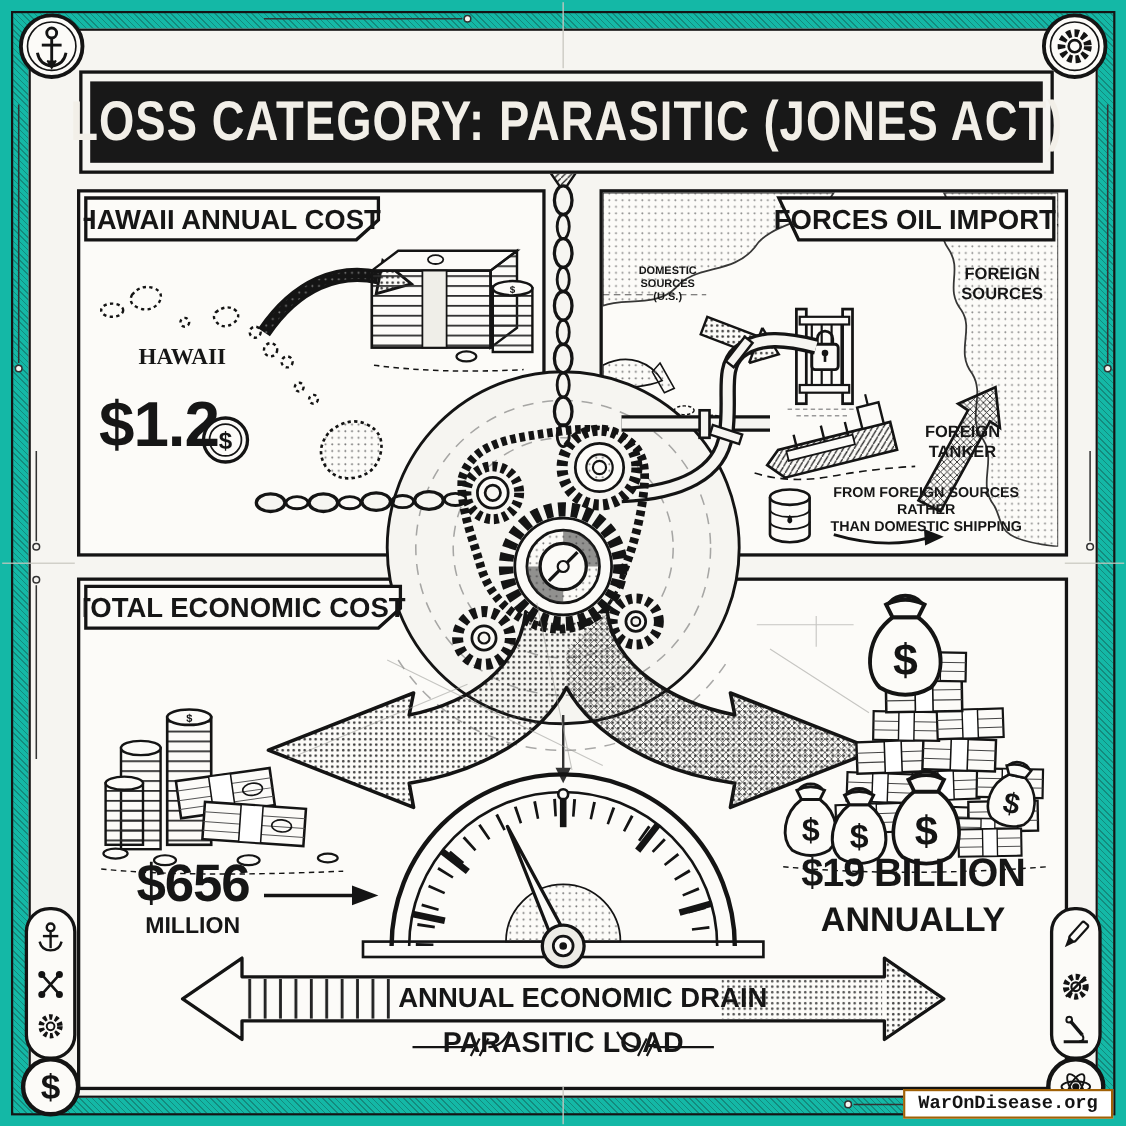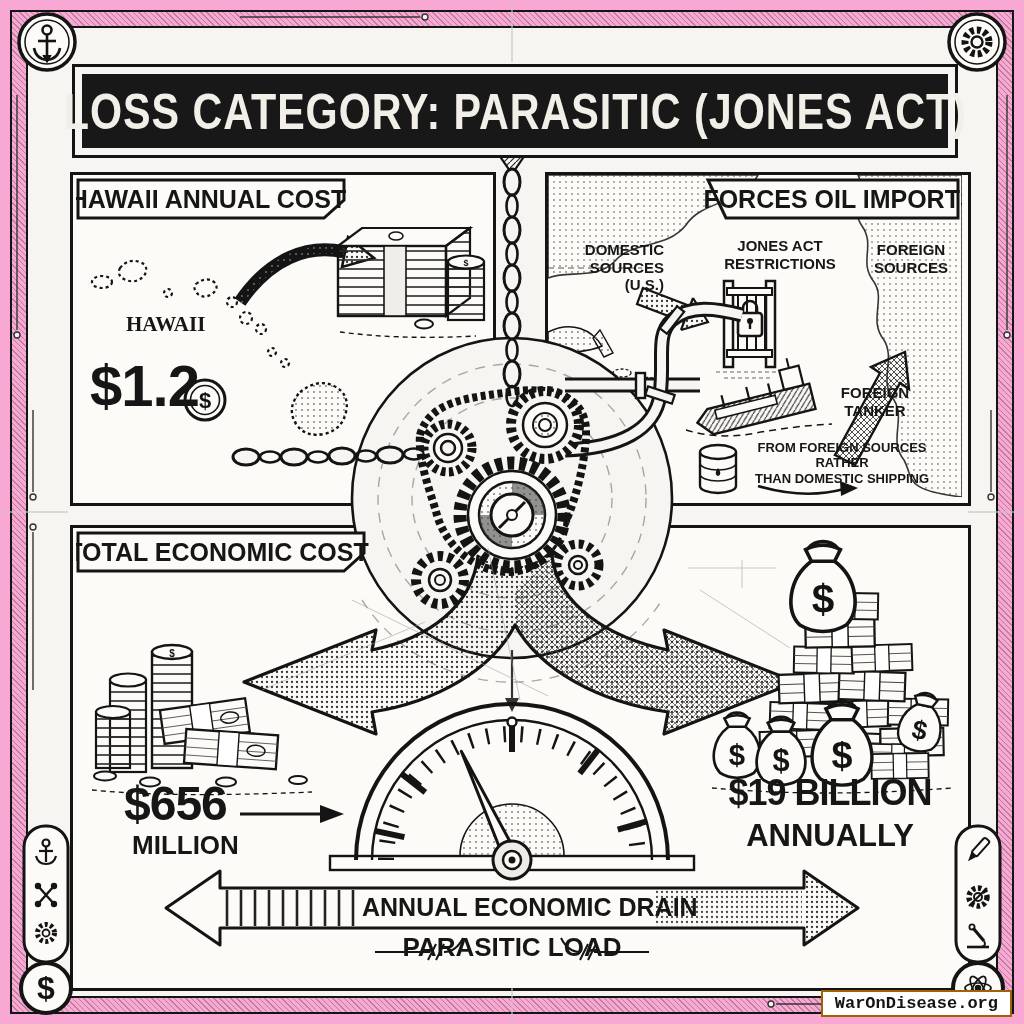--- a/index.html
+++ b/index.html
@@ -1,16 +1,16 @@
 <!DOCTYPE html>
 <html><head>
 <meta charset="utf-8">
 <style>
   html,body{margin:0;padding:0;background:#ddd;}
-  .canvas{position:relative;width:1024px;height:1024px;background:#f9a8d4;overflow:hidden;
+  .canvas{position:relative;width:1024px;height:1024px;background:#14b8a6;overflow:hidden;
           font-family:"Liberation Sans",sans-serif;color:#161616;}
   
   .frame-outer{position:absolute;inset:10px;border:2.5px solid #141414;
     background:repeating-linear-gradient(45deg,rgba(20,20,20,.28) 0 1px,transparent 1px 4px);z-index:0;}
   .frame-inner{position:absolute;inset:26px;border:2.5px solid #141414;background:#f6f5f1;z-index:0;}
   
   .panel{position:absolute;border:3px solid #141414;background:#fcfbf8;z-index:1;}
   #panel-hawaii{left:70px;top:172px;width:420px;height:328px;}
   #panel-oil{left:545px;top:172px;width:420px;height:328px;}
   #panel-total{left:70px;top:525px;width:895px;height:460px;}
@@ -470,34 +470,32 @@
     <text x="152" y="30" text-anchor="middle" font-size="25" font-weight="bold" fill="#161616">FORCES OIL IMPORTS</text>
   </svg>
   <svg class="tab" style="left:76px;top:531px" width="296" height="42" viewBox="0 0 296 42">
     <polygon points="2,2 288,2 288,22 268,40 2,40" fill="#fcfbf8" stroke="#141414" stroke-width="3"></polygon>
     <text x="142" y="30" text-anchor="middle" font-size="25" font-weight="bold" fill="#161616">TOTAL ECONOMIC COST</text>
   </svg>
 
   <div class="lbl" style="left:126px;top:312px;font-size:21px;font-family:Liberation Serif, serif;">HAWAII</div>
   <div class="lbl" style="left:90px;top:352px;font-size:58px;letter-spacing:-1px;text-align:center;">$1.2</div>
 
-  <div class="lbl pre" style="left:550px;top:241px;width:114px;font-size:15px;text-align:right;">DOMESTIC
+  <div class="lbl pre" style="left:550px;top:241px;width:114px;font-size:10px;">DOMESTIC
 SOURCES
 (U.S.)</div>
-  <div class="lbl pre" style="left:718px;top:237px;width:124px;font-size:15px;">JONES ACT
-RESTRICTIONS</div>
   <div class="lbl pre" style="left:866px;top:241px;width:90px;font-size:15px;">FOREIGN
 SOURCES</div>
   <div class="lbl pre" style="left:831px;top:384px;width:88px;font-size:15px;">FOREIGN
 TANKER</div>
   <div class="lbl pre" style="left:740px;top:440px;width:204px;font-size:13px;">FROM FOREIGN SOURCES RATHER
 THAN DOMESTIC SHIPPING</div>
 
   <div class="lbl" style="left:124px;top:776px;font-size:48px;letter-spacing:-1px;">$656</div>
-  <div class="lbl" style="left:132px;top:830px;font-size:26px;">MILLION</div>
+  <div class="lbl" style="left:132px;top:830px;font-size:21px;">MILLION</div>
   <div class="lbl" style="left:705px;top:772px;width:250px;text-align:center;font-size:36px;letter-spacing:-1px;white-space:nowrap;">$19 BILLION</div>
   <div class="lbl" style="left:705px;top:818px;width:250px;text-align:center;font-size:31px;">ANNUALLY</div>
 
   <div class="lbl" style="left:362px;top:893px;width:300px;text-align:center;font-size:25px;white-space:nowrap;">ANNUAL ECONOMIC DRAIN</div>
   <div class="lbl" style="left:362px;top:932px;width:300px;text-align:center;font-size:26px;">PARASITIC LOAD</div>
 
   <div class="watermark">WarOnDisease.org</div>
 </div>
 
 </body></html>

